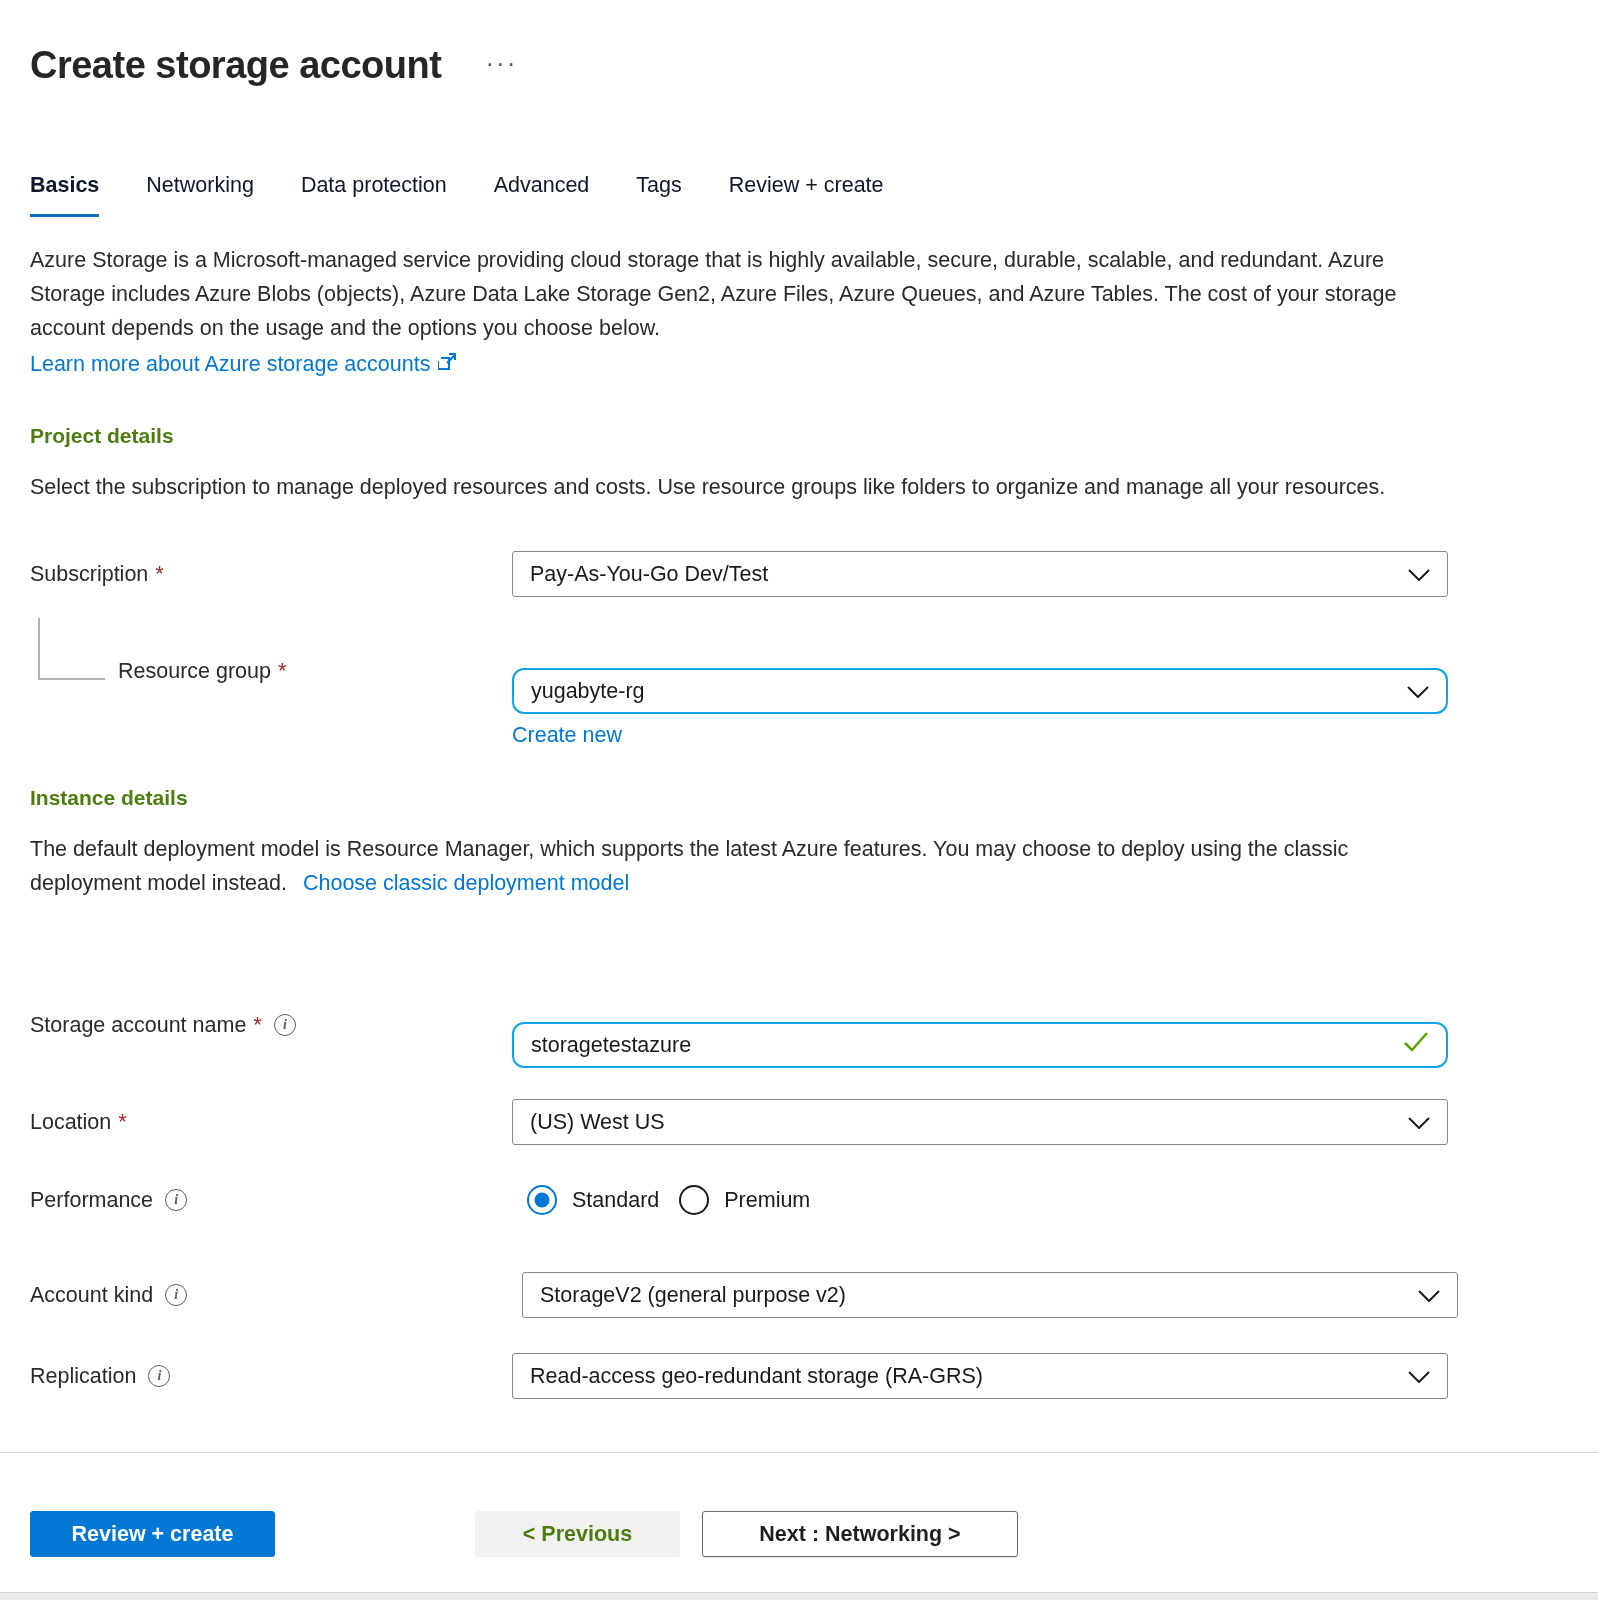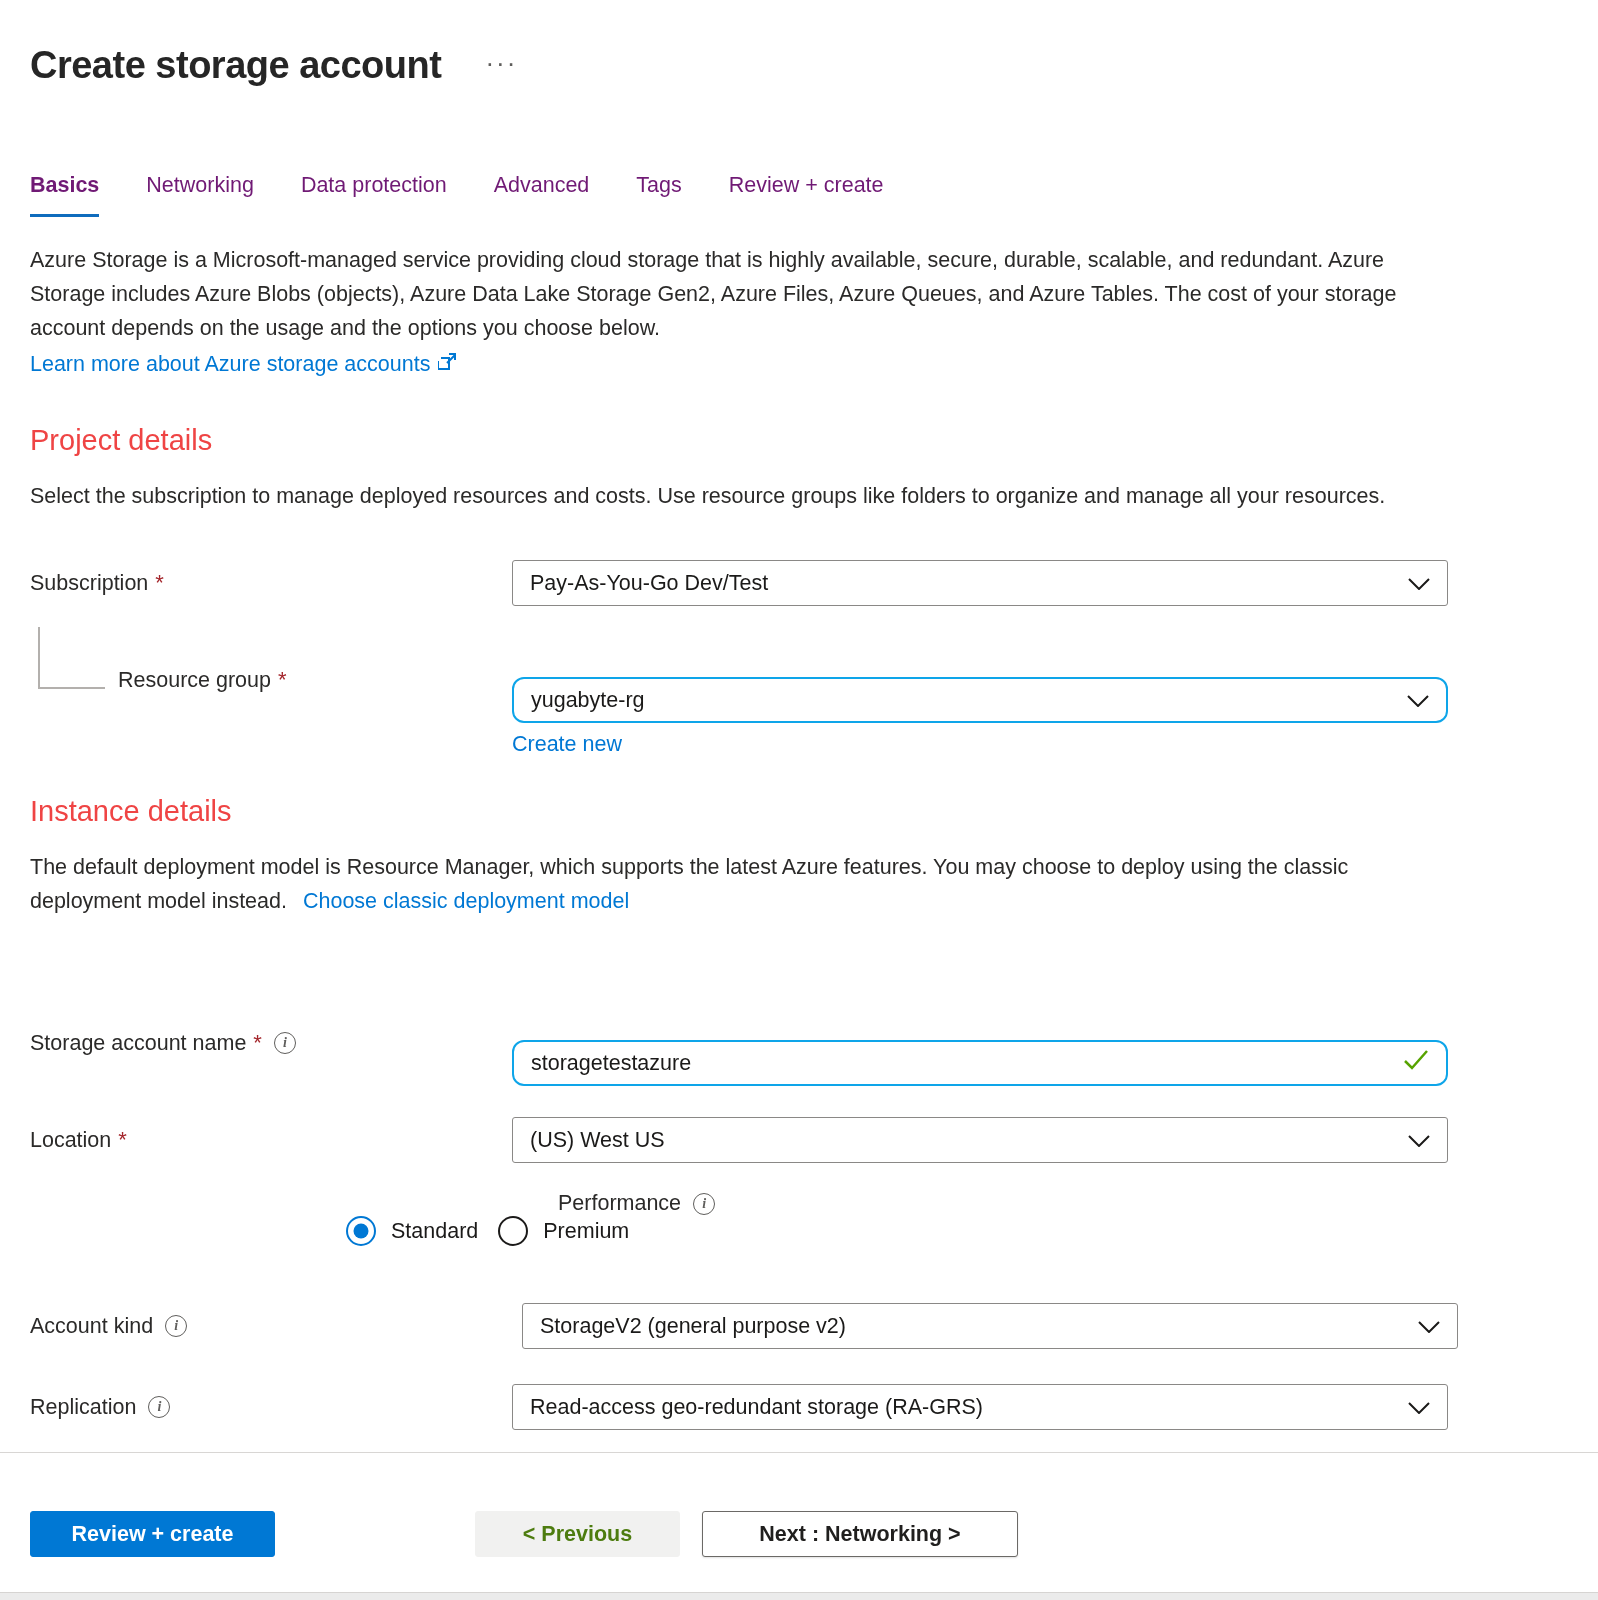--- a/index.html
+++ b/index.html
@@ -19,33 +19,33 @@
   .more-btn {
     margin-left: 44px; margin-top: 6px;
     font-size: 26px; color: #5f5e5c; letter-spacing: 2px;
     background: none; border: none; cursor: pointer; line-height: 1;
     font-family: "Liberation Sans", sans-serif;
   }
 
   
   .tabs { margin-top: 86px; display: flex; gap: 47px; }
   .tab {
-    font-size: 21.5px; color: #701a75; padding-bottom: 16px;
+    font-size: 21.5px; color: #0f172a; padding-bottom: 16px;
     border-bottom: 3px solid transparent; cursor: pointer; white-space: nowrap;
   }
   .tab.active { font-weight: 700; border-bottom-color: #0f6cbd; }
 
   
   .intro { margin-top: 26px; width: 1412px; font-size: 21.5px; line-height: 34px; color: #2b2a29; }
   .link { color: #0078d4; text-decoration: none; cursor: pointer; }
   .learn-more { display: inline-flex; align-items: center; gap: 8px; margin-top: 3px; font-size: 21.5px; line-height: 30px; }
   .ext-icon { display: inline-block; margin-top: 2px; }
 
   
-  .section-heading { font-size: 29px; font-weight: 400; color: #ef4444; }
+  .section-heading { font-size: 21px; font-weight: 700; color: #4d7c0f; }
   .section-desc { font-size: 21.5px; line-height: 34px; color: #2b2a29; }
   #project-heading { margin-top: 44px; }
   #project-desc { margin-top: 22px; width: 1412px; }
   #instance-heading { margin-top: 38px; }
   #instance-desc { margin-top: 22px; width: 1390px; }
   .inline-link { margin-left: 10px; }
 
   
   .form-row { display: flex; align-items: center; }
   .form-label {
@@ -84,21 +84,21 @@
     position: absolute; left: 8px; top: -40px;
     width: 67px; height: 62px;
     border-left: 2px solid #b3b0ad; border-bottom: 2px solid #b3b0ad;
   }
   .create-new-row { margin-top: 9px; display: flex; }
   .create-new-row .spacer { width: 482px; flex-shrink: 0; }
   .create-new-row .link { font-size: 21.5px; }
 
   #row-storage-name { margin-top: 82px; }
   #row-location { margin-top: 31px; }
-  #row-performance { margin-top: 28px; flex-direction: column; }
+  #row-performance { margin-top: 40px; }
   #row-account-kind { margin-top: 57px; gap: 10px; }
   #row-replication { margin-top: 35px; }
 
   
   .radio-group { display: flex; align-items: center; padding-left: 15px; gap: 20px; }
   .radio-option { display: flex; align-items: center; gap: 15px; cursor: pointer; }
   .radio-circle {
     width: 30px; height: 30px; border-radius: 50%; background: #fff;
     border: 2px solid #1b1a19; position: relative; flex-shrink: 0;
   }

